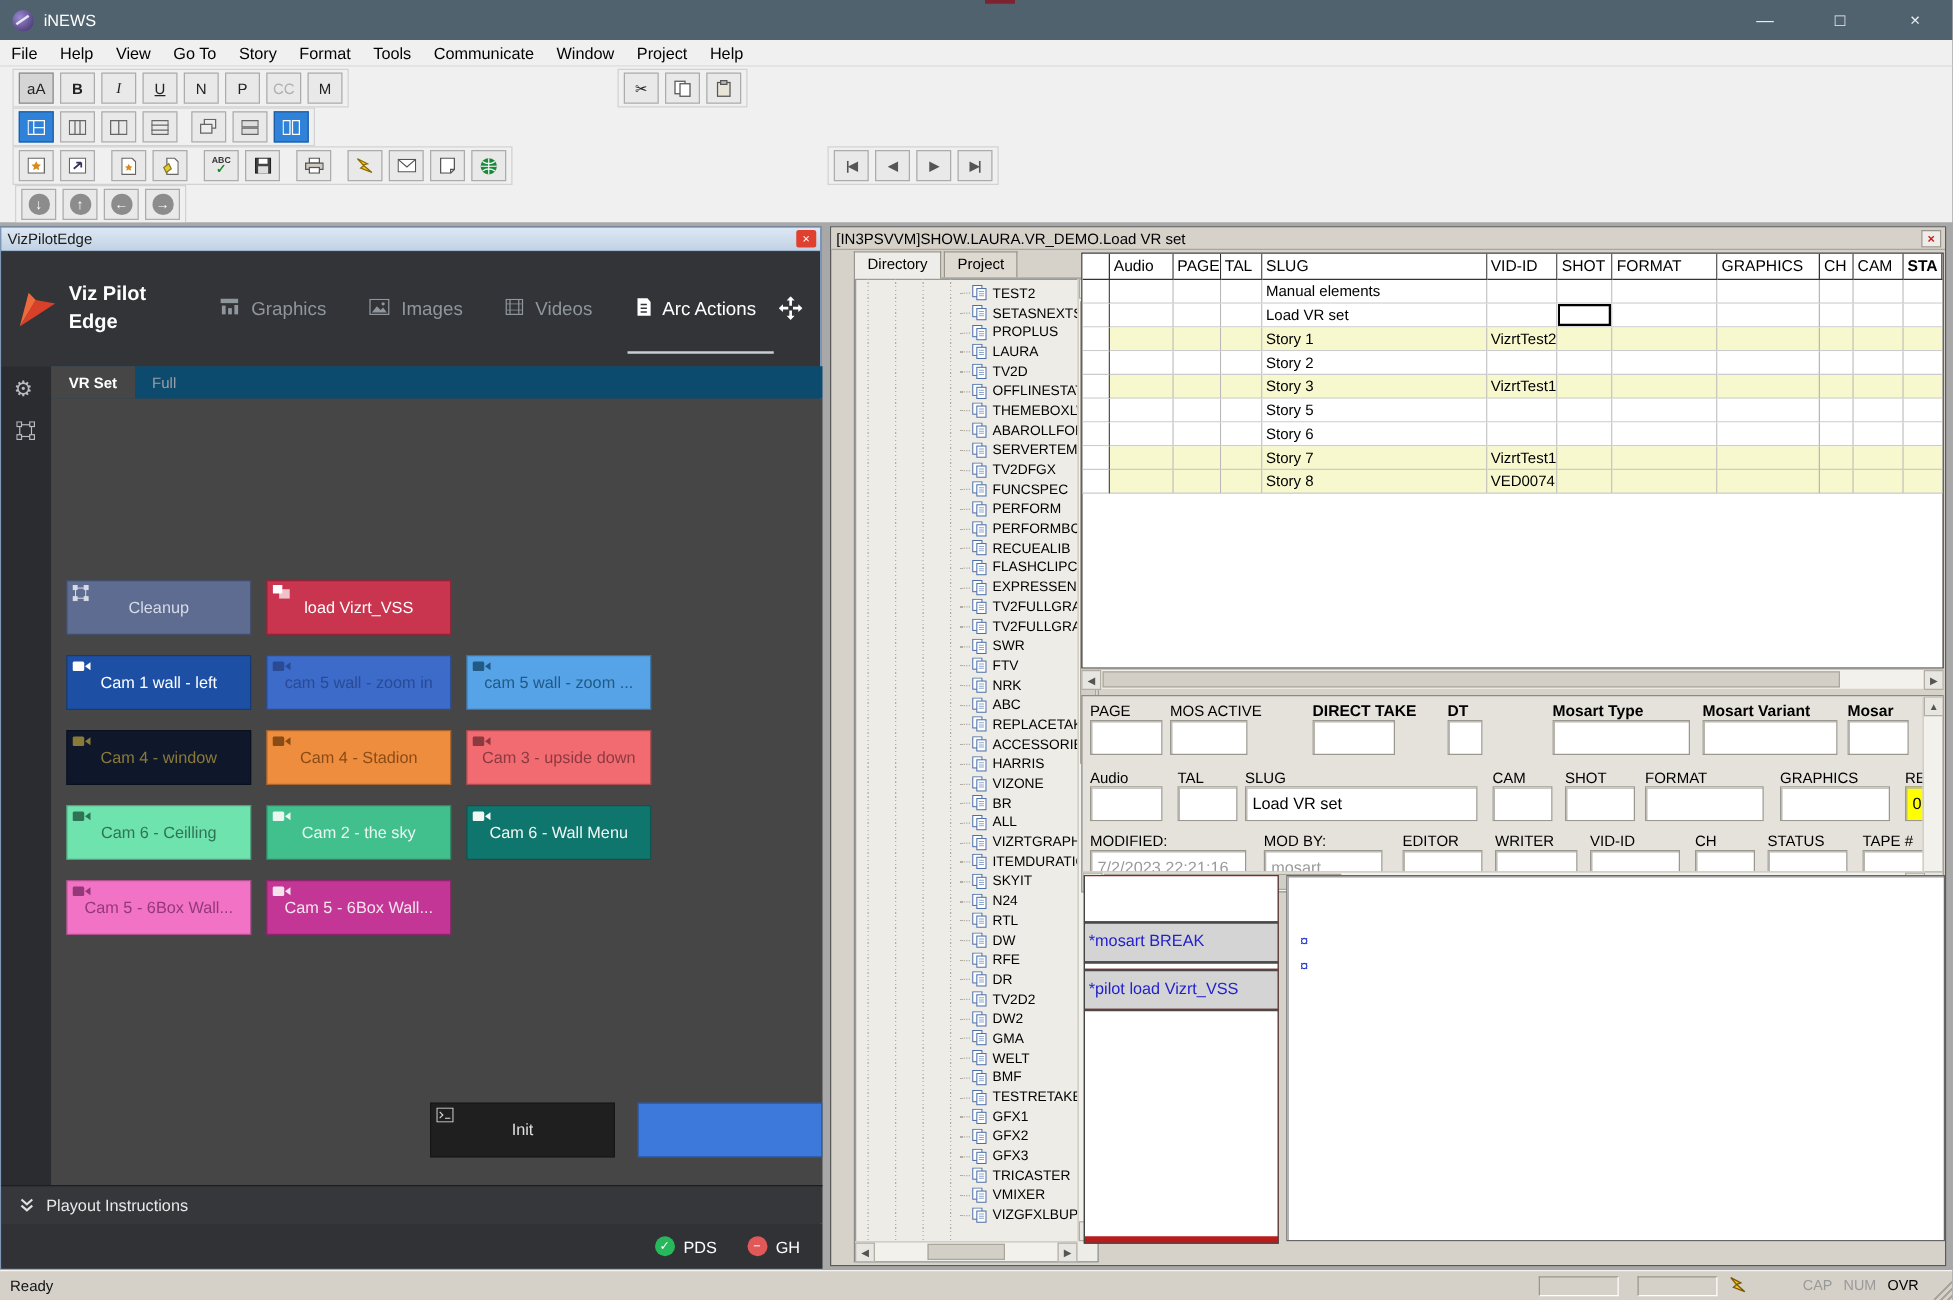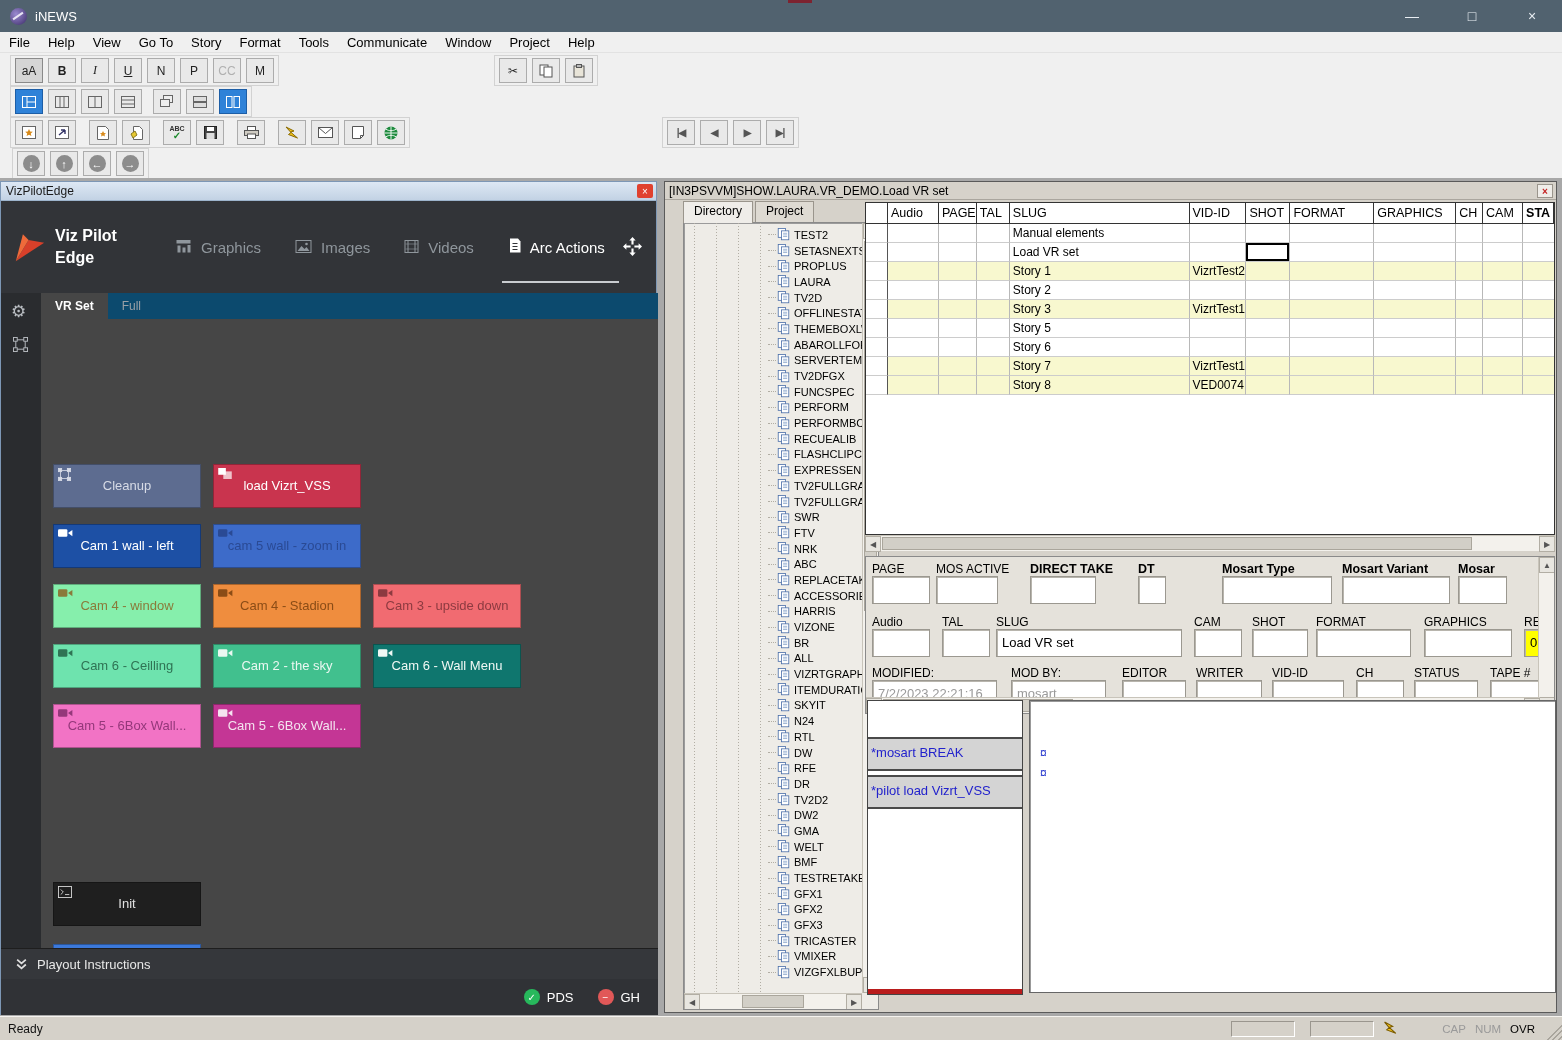--- a/index.html
+++ b/index.html
@@ -49,21 +49,21 @@
   #rail-gear{position:absolute;left:10px;top:8px;font-size:17px;}
   #rail-frame{position:absolute;left:12px;top:44px;}
   #viz-tabbar{position:absolute;left:40px;top:111px;width:617px;height:26px;background:#0c4a6e;display:flex;align-items:flex-end;}
   .viz-tab{height:26px;padding:0 14px;display:flex;align-items:center;color:#9aa0a6;font-size:12px;}
   .viz-tab.active{background:#464646;color:#fff;font-weight:bold;}
   #viz-content{position:absolute;left:40px;top:137px;width:617px;height:629px;background:#464646;overflow:hidden;}
   .vb-row{display:flex;gap:12px;margin-left:12px;margin-bottom:16px;}
   #vb-rows{padding-top:145px;}
   .vizbtn{width:148px;height:44px;position:relative;display:flex;align-items:center;justify-content:center;font-size:13px;border:1px solid rgba(0,0,0,.28);text-align:center;line-height:1.1;padding:0 6px;}
   .vizbtn .vb-icon{position:absolute;left:4px;top:3px;line-height:0;}
-  #vb-extra{display:flex;flex-direction:column;gap:18px;margin-left:12px;margin-top:134px;justify-content:flex-end;}
+  #vb-extra{display:flex;flex-direction:row;gap:18px;margin-left:12px;margin-top:134px;justify-content:flex-end;}
   #viz-playout{position:absolute;left:0;top:766px;width:657px;height:31px;background:#35373b;border-top:1px solid #1e1e1e;display:flex;align-items:center;color:#e8e8e8;font-size:13px;gap:9px;padding-left:14px;}
   #viz-footer{position:absolute;left:0;top:797px;width:657px;height:36px;background:#303236;display:flex;align-items:center;justify-content:flex-end;gap:24px;padding-right:18px;}
   .chip{display:flex;align-items:center;gap:7px;color:#fff;font-size:13px;}
   .chip .dot{width:16px;height:16px;border-radius:50%;display:flex;align-items:center;justify-content:center;color:#fff;font-size:10px;}
 
   
   #qwin{position:absolute;left:664px;top:3px;width:893px;height:832px;background:#d6d2ca;border:1px solid #5a5a5a;}
   #q-titlebar{position:absolute;left:0;top:0;width:100%;height:18px;background:#d6d2ca;border-bottom:1px solid #aaa69e;display:flex;align-items:center;padding-left:4px;font-size:12px;color:#000;}
   #q-close{position:absolute;right:3px;top:2px;width:16px;height:14px;background:#efede9;border:1px solid #9a958c;color:#c32222;font-size:10px;font-weight:bold;display:flex;align-items:center;justify-content:center;}
 
@@ -108,21 +108,21 @@
   .ffield{flex:none;}
   .flabel{font-size:12px;color:#000;height:14px;white-space:nowrap;}
   .ffield.bold .flabel{font-weight:bold;font-size:12.5px;}
   .fbox{height:28px;background:#fff;border:1px solid #9b9890;box-shadow:inset 1px 1px 0 #b8b5ad;font-size:13px;padding:5px 4px 0 5px;white-space:nowrap;overflow:hidden;}
   .ffield.gray-val .fbox{color:#9a9a9a;}
   .ffield.yellow-box .fbox{background:#ffff00;}
   #frow1{top:5px;}#frow2{top:58px;}#frow3{top:109px;}
   #frow3 .fbox{height:22px;}
   #frow1 .ffield:nth-child(1){width:58px;}
   #frow1 .ffield:nth-child(2){margin-left:6px;width:62px;}
-  #frow1 .ffield:nth-child(3){margin-left:32px;width:66px;text-align:center;}
+  #frow1 .ffield:nth-child(3){margin-left:52px;width:66px;text-align:center;}
   #frow1 .ffield:nth-child(4){margin-left:42px;width:28px;}
   #frow1 .ffield:nth-child(5){margin-left:56px;width:110px;}
   #frow1 .ffield:nth-child(6){margin-left:10px;width:108px;}
   #frow1 .ffield:nth-child(7){margin-left:8px;width:49px;}
   #frow2 .ffield:nth-child(1){width:58px;}
   #frow2 .ffield:nth-child(2){margin-left:12px;width:48px;}
   #frow2 .ffield:nth-child(3){margin-left:6px;width:186px;}
   #frow2 .ffield:nth-child(4){margin-left:12px;width:48px;}
   #frow2 .ffield:nth-child(5){margin-left:10px;width:56px;}
   #frow2 .ffield:nth-child(6){margin-left:8px;width:95px;}
@@ -447,23 +447,30 @@
                 </svg></span>
               <span>Cam 1 wall - left</span>
             </div>
             <div class="vizbtn" style="background: rgb(61, 107, 201); color: rgb(42, 74, 148);">
               <span class="vb-icon"><svg width="15" height="10" viewBox="0 0 24 16" fill="currentColor">
                   <rect x="0" y="2" width="15" height="12" rx="2"></rect>
                   <polygon points="16,8 23,3 23,13"></polygon>
                 </svg></span>
               <span>cam 5 wall - zoom in</span>
             </div>
+            <div class="vizbtn" style="background: rgb(87, 163, 232); color: rgb(32, 90, 133);">
+              <span class="vb-icon"><svg width="15" height="10" viewBox="0 0 24 16" fill="currentColor">
+                  <rect x="0" y="2" width="15" height="12" rx="2"></rect>
+                  <polygon points="16,8 23,3 23,13"></polygon>
+                </svg></span>
+              <span>cam 5 wall - zoom ...</span>
+            </div>
           </div>
         <div class="vb-row">
-            <div class="vizbtn" style="background: #86efac; color: rgb(138, 122, 58);">
+            <div class="vizbtn" style="background: #0f172a; color: rgb(138, 122, 58);">
               <span class="vb-icon"><svg width="15" height="10" viewBox="0 0 24 16" fill="currentColor">
                   <rect x="0" y="2" width="15" height="12" rx="2"></rect>
                   <polygon points="16,8 23,3 23,13"></polygon>
                 </svg></span>
               <span>Cam 4 - window</span>
             </div>
             <div class="vizbtn" style="background: rgb(239, 141, 62); color: rgb(138, 76, 22);">
               <span class="vb-icon"><svg width="15" height="10" viewBox="0 0 24 16" fill="currentColor">
                   <rect x="0" y="2" width="15" height="12" rx="2"></rect>
                   <polygon points="16,8 23,3 23,13"></polygon>

